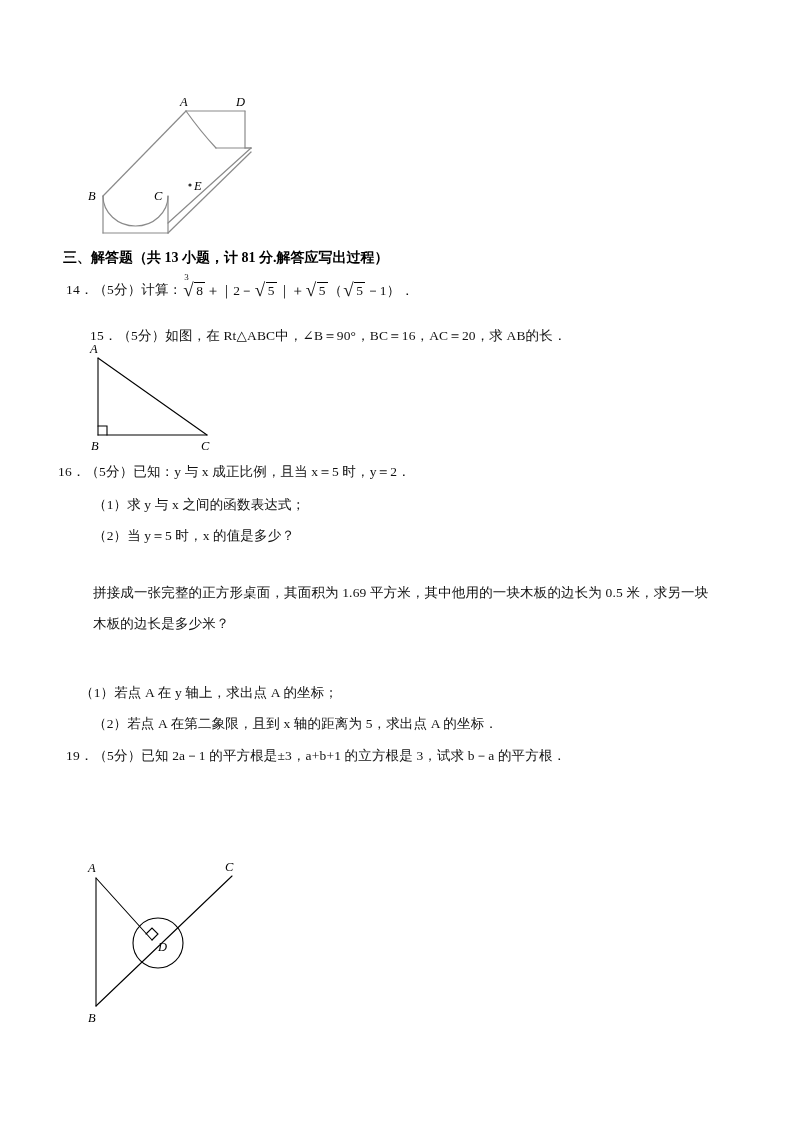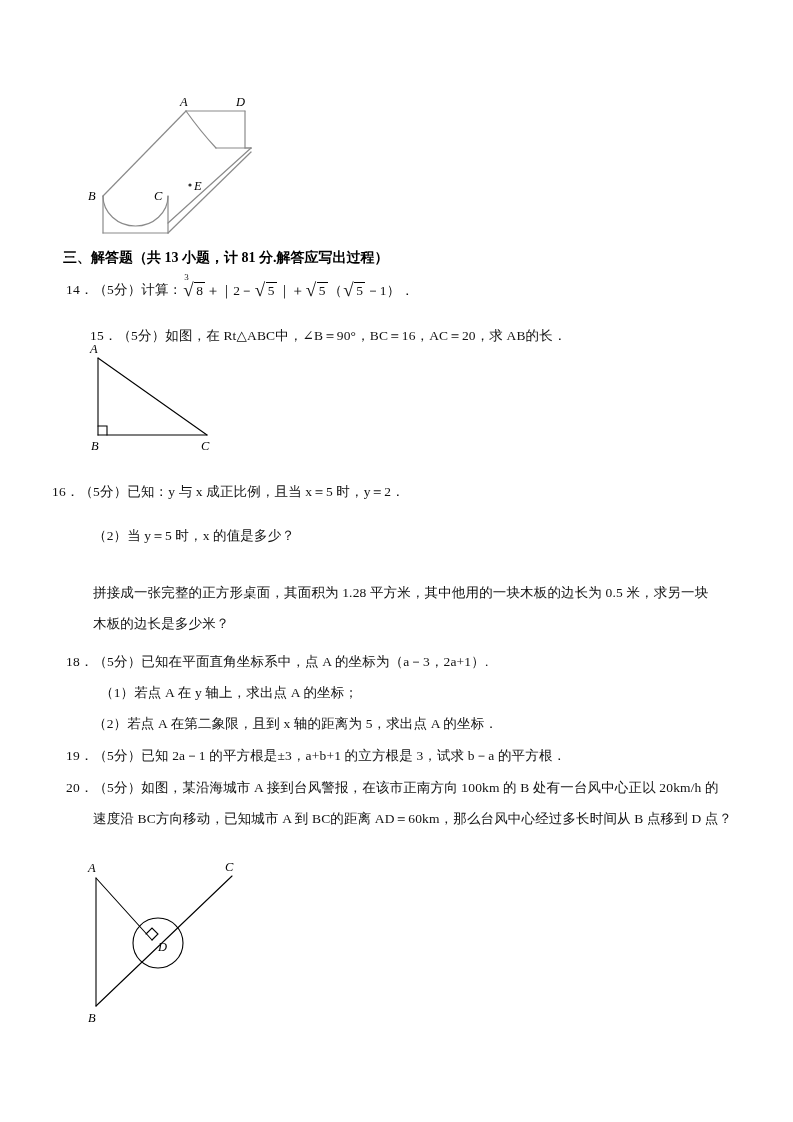--- a/index.html
+++ b/index.html
@@ -162,42 +162,36 @@
         <polyline points="38,86 47,86 47,95"></polyline>
       </g>
       <g font-family="Liberation Serif, DejaVu Serif, serif" font-size="12.5" font-style="italic" fill="#000">
         <text x="30" y="13">A</text>
         <text x="31" y="110">B</text>
         <text x="141" y="110">C</text>
       </g>
     </svg>
   </div>
 
-  <div class="line" style="left:52px; top:463px;margin-top:20px;">
+  <div class="line" style="left:58px; top:463px;">
     <span class="qnum">16．</span><span>（5分）</span><span>已知：y 与 x 成正比例，且当 x＝5 时，y＝2．</span>
   </div>
+  <div class="line" style="left:93px; top:496px;">（1）求 y 与 x 之间的函数表达式；</div>
   <div class="line" style="left:93px; top:527px;text-align:center;">（2）当 y＝5 时，x 的值是多少？</div>
 
-  <div class="line" style="left:93px; top:584px;">拼接成一张完整的正方形桌面，其面积为 1.28 平方米，其中他用的一块木板的边长为 0.5 米，求另一块</div>
+  <div class="line" style="left:93px; top:584px;">拼接成一张完整的正方形桌面，其面积为 1.69 平方米，其中他用的一块木板的边长为 0.5 米，求另一块</div>
   <div class="line" style="left:93px; top:615px;text-align:right;">木板的边长是多少米？</div>
 
-  <div class="line" style="left:66px; top:653px;">
-    <span class="qnum">18．</span><span>（5分）</span><span>已知在平面直角坐标系中，点 A 的坐标为（a－3，2a+1）.</span>
-  </div>
-  <div class="line" style="left:100px; top:684px;text-align:center;">（1）若点 A 在 y 轴上，求出点 A 的坐标；</div>
+  <div class="line" style="left:80px; top:684px;text-align:center;">（1）若点 A 在 y 轴上，求出点 A 的坐标；</div>
   <div class="line" style="left:93px; top:715px;">（2）若点 A 在第二象限，且到 x 轴的距离为 5，求出点 A 的坐标．</div>
 
   <div class="line" style="left:66px; top:747px;">
     <span class="qnum">19．</span><span>（5分）</span><span>已知 2a－1 的平方根是±3，a+b+1 的立方根是 3，试求 b－a 的平方根．</span>
   </div>
 
-  <div class="line" style="left:66px; top:779px;">
-    <span class="qnum">20．</span><span>（5分）</span><span>如图，某沿海城市 A 接到台风警报，在该市正南方向 100km 的 B 处有一台风中心正以 20km/h 的</span>
-  </div>
-  <div class="line" style="left:93px; top:810px;">速度沿 BC方向移动，已知城市 A 到 BC的距离 AD＝60km，那么台风中心经过多长时间从 B 点移到 D 点？</div>
 
   <div class="figure" style="left:70px; top:848px; width:200px; height:200px;">
     <svg width="200" height="200" viewBox="0 0 200 200">
       <g fill="none" stroke="#000" stroke-width="1.1" stroke-linecap="round">
 
         <line x1="26" y1="30" x2="26" y2="158"></line>
 
         <line x1="26" y1="30" x2="82" y2="92"></line>
 
         <line x1="26" y1="158" x2="162" y2="28"></line>

